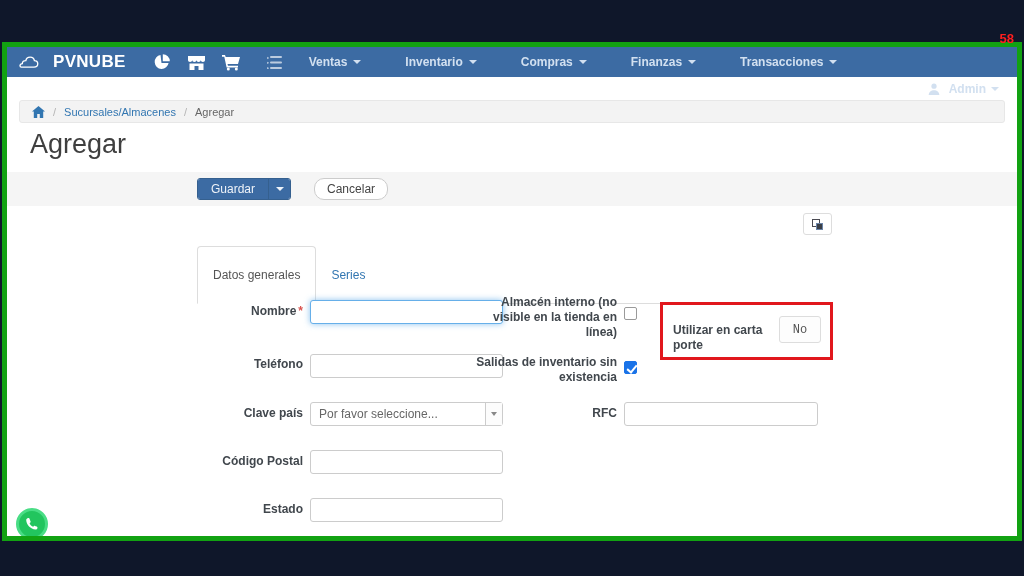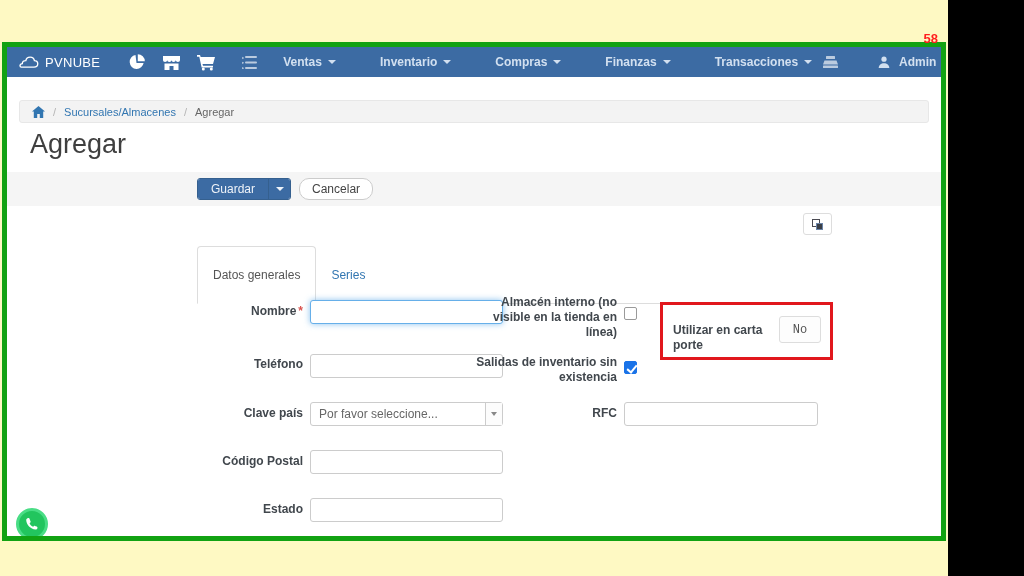--- a/index.html
+++ b/index.html
@@ -1,58 +1,58 @@
 <!DOCTYPE html>
 <html><head>
 <meta charset="utf-8">
 <style>
   * { margin:0; padding:0; box-sizing:border-box; }
   html,body { width:1024px; height:576px; background:#000; overflow:hidden;
     font-family:"Liberation Sans", sans-serif; }
-  .screen { position:relative; width:948px; height:576px; background:#fef9c3; }
+  .screen { position:relative; width:1024px; height:576px; background:#0f172a; }
 
   .frame { position:absolute; left:2px; right:2px; top:42px; height:499px;
     background:#12a212; padding:5px; }
   .app { position:relative; width:100%; height:100%; background:#fff; overflow:hidden; }
 
   .frame-counter { position:absolute; top:31px; right:10px; color:#ff1f1f;
     font-size:13px; font-weight:bold; z-index:50; }
 
   
   .navbar { position:absolute; top:0; left:0; right:0; height:30px; background:#3c6ba3;
     display:flex; align-items:center; padding:0 12px; }
-  .brand { display:flex; align-items:center; gap:6px; color:#fff; font-weight:normal;
-    font-size:13px; letter-spacing:.3px; cursor:pointer; }
+  .brand { display:flex; align-items:center; gap:14px; color:#fff; font-weight:bold;
+    font-size:17px; letter-spacing:.3px; cursor:pointer; }
   .nav-icons { display:flex; align-items:center; gap:15px; margin-left:26px; }
   .nav-icon { display:flex; align-items:center; justify-content:center; width:20px; height:20px; cursor:pointer; }
   .nav-icon svg { display:block; }
   .nav-icon.dim { opacity:.65; margin-left:8px; }
   .nav-menus { display:flex; align-items:center; gap:44px; margin-left:24px; }
   .nav-menu { display:flex; align-items:center; gap:6px; color:#d2e0f0; font-size:12px;
     font-weight:bold; cursor:pointer; }
   .caret { width:0; height:0; border-left:4px solid transparent; border-right:4px solid transparent;
     border-top:4px solid #d2e0f0; }
-  .nav-right { margin-left:auto; display:flex; align-items:center; gap:34px; padding-right:6px; }
+  .nav-right { margin-left:auto; display:flex; align-items:center; gap:34px; padding-right:6px;flex-direction:column; }
   .nav-user { display:flex; align-items:center; gap:5px; color:#d2e0f0; font-size:12px;
     font-weight:bold; cursor:pointer; }
 
   
   .breadcrumb { position:absolute; top:53px; left:12px; right:12px; height:23px;
     background:#f3f3f3; border:1px solid #e7e7e7; border-radius:3px;
     display:flex; align-items:center; gap:8px; padding:0 12px; font-size:11px; }
   .crumb-sep { color:#b5b5b5; }
   .crumb-link { color:#3276b1; text-decoration:none; cursor:pointer; }
   .crumb-current { color:#666; }
 
   .page-title { position:absolute; top:82px; left:23px; font-size:27px; color:#3f3f3f;
     font-weight:400; }
 
   
   .toolbar { position:absolute; top:125px; left:0; right:0; height:34px; background:#f5f5f5;
-    display:flex; align-items:center; padding-left:190px; gap:8px; }
+    display:flex; align-items:center; padding-left:190px; gap:23px; }
   .btn-split { display:flex; height:22px; border-radius:3px; overflow:hidden; cursor:pointer;
     border:1px solid #35608f; }
   .btn-split .main { background:#3c6ba3; color:#eef3f9; font-size:12px; padding:0 13px;
     display:flex; align-items:center; }
   .btn-split .arrow { background:#3c6ba3; width:22px; border-left:1px solid #35608f;
     display:flex; align-items:center; justify-content:center; }
   .btn-split .arrow .caret { border-top-color:#eef3f9; }
   .btn-plain { height:22px; background:#fff; border:1px solid #ccc; border-radius:10px;
     color:#444; font-size:12px; padding:0 12px; display:flex; align-items:center; cursor:pointer; }
 

